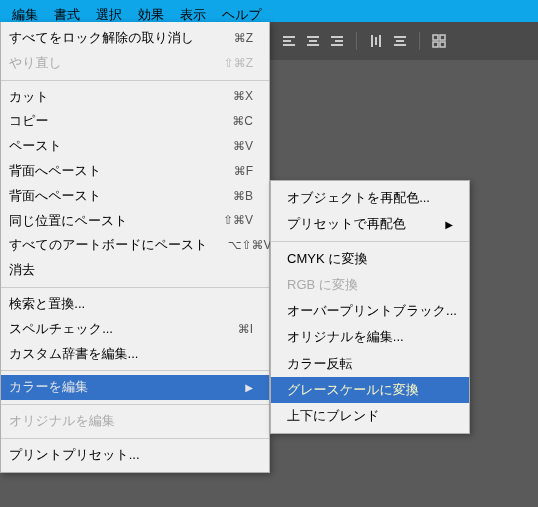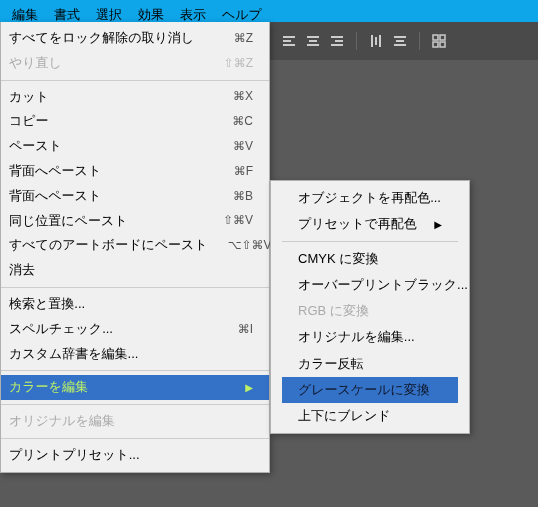--- a/index.html
+++ b/index.html
@@ -88,21 +88,21 @@
       align-items: center;
       padding: 2px 16px 2px 8px;
       color: #000;
       cursor: default;
       white-space: nowrap;
       font-size: 13px;
       line-height: 1.6;
     }
     .menu-item.highlighted {
       background: #3472c8;
-      color: #bef264;
+      color: #e5e5e5;
     }
     .menu-item.disabled {
       color: #aaa;
       gap: 24px;
     }
     .menu-item .shortcut {
       color: #555;
       font-size: 12px;
       margin-left: 20px;
     }
@@ -113,21 +113,21 @@
       height: 1px;
       background: #ccc;
       margin: 4px 0;
     }
 
     
     .submenu {
       background: #f0f0f0;
       border: 1px solid #b0b0b0;
       width: 200px;
-      padding: 4px 11px;
+      padding: 4px 0;
       box-shadow: 2px 2px 6px rgba(0,0,0,0.3);
       margin-top: 0;
       align-self: flex-start;
       margin-top: 158px; 
     }
     .submenu-item {
       display: flex;
       justify-content: space-between;
       align-items: center;
       padding: 2px 16px;
@@ -135,21 +135,21 @@
       cursor: default;
       white-space: nowrap;
       font-size: 13px;
       line-height: 1.7;
     }
     .submenu-item.disabled {
       color: #aaa;
     }
     .submenu-item.selected {
       background: #3472c8;
-      color: #0f172a;
+      color: #fef9c3;
     }
     .submenu-divider {
       height: 1px;
       background: #ccc;
       margin: 4px 0;
     }
 
     
     .canvas-area {
       position: absolute;
@@ -318,27 +318,27 @@
     <div class="submenu-item">
       <span>プリセットで再配色</span>
       <span style="font-size:10px;">▶</span>
     </div>
 
     <div class="submenu-divider"></div>
 
     <div class="submenu-item">
       <span>CMYK に変換</span>
     </div>
-    <div class="submenu-item">
-      <span>オーバープリントブラック...</span>
-    </div>
     <div class="submenu-item disabled">
       <span>RGB に変換</span>
     </div>
     <div class="submenu-item">
+      <span>オーバープリントブラック...</span>
+    </div>
+    <div class="submenu-item">
       <span>オリジナルを編集...</span>
     </div>
     <div class="submenu-item">
       <span>カラー反転</span>
     </div>
     <div class="submenu-item selected">
       <span>グレースケールに変換</span>
     </div>
     <div class="submenu-item">
       <span>上下にブレンド</span>

